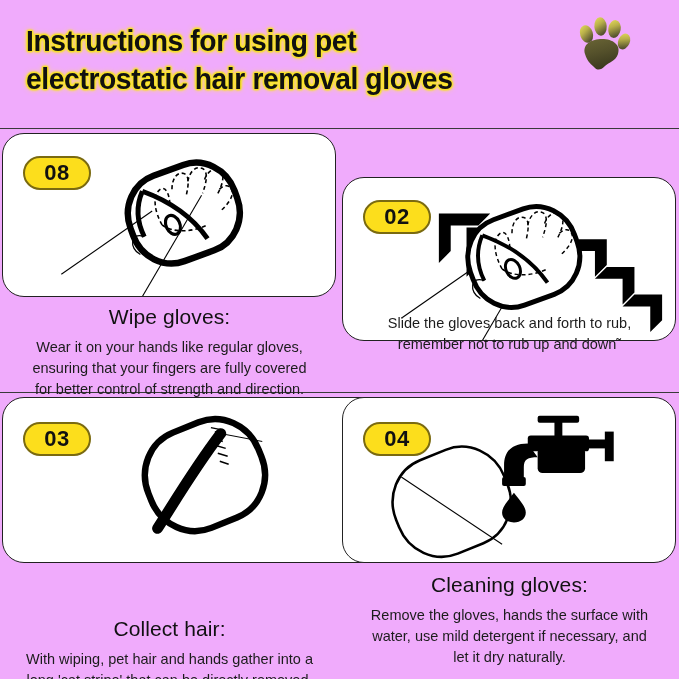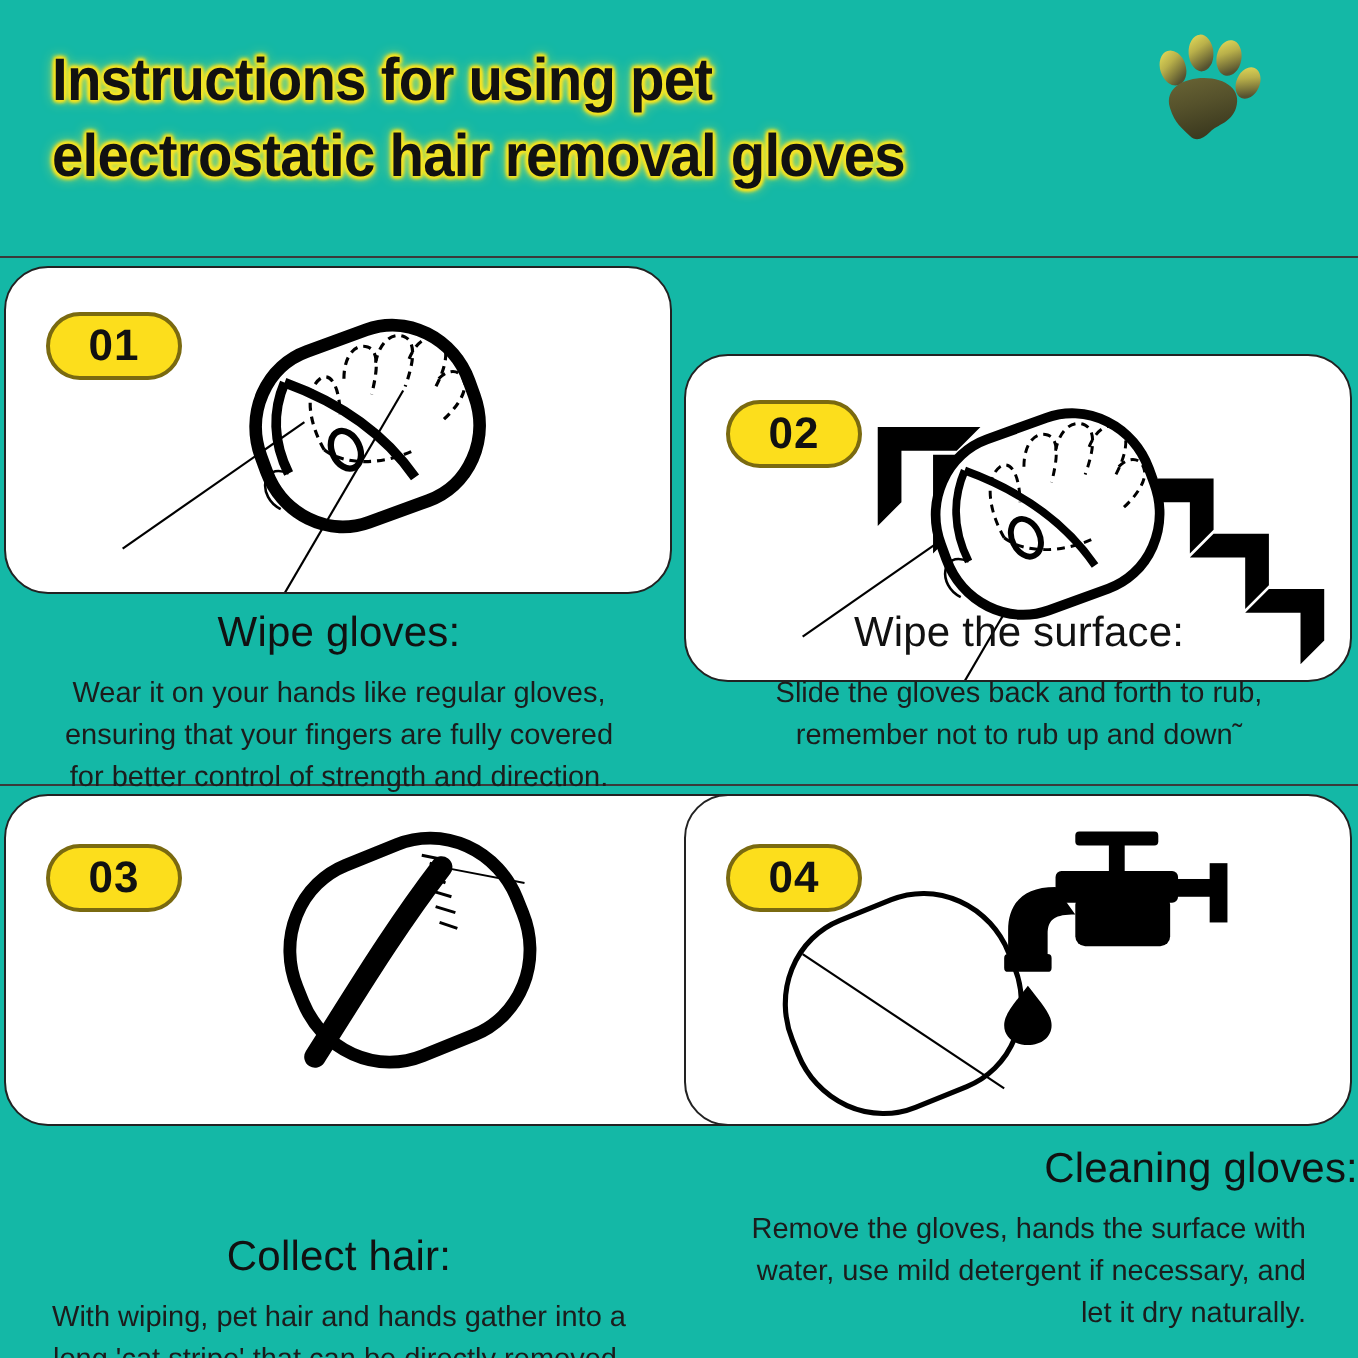--- a/index.html
+++ b/index.html
@@ -1,21 +1,21 @@
 <!DOCTYPE html>
 <html><head>
 <meta charset="utf-8">
 <style>
   html,body{margin:0;padding:0;}
   body{
     width:679px;height:679px;background:#ffffff;
     font-family:"Liberation Sans","DejaVu Sans",sans-serif;
     overflow:hidden;position:relative;
   }
-  .page{position:absolute;inset:0;background:#14b8a6;}
+  .page{position:absolute;inset:0;background:#f0abfc;}
 
   
   .header{position:absolute;left:0;top:0;width:679px;height:128px;}
   .title{
     position:absolute;left:26px;top:22px;width:620px;
     font-size:30px;line-height:38px;font-weight:bold;
     color:#111111;letter-spacing:-0.4px;
     font-family:"Liberation Sans","DejaVu Sans",sans-serif;
     transform:scaleX(0.94);transform-origin:left top;
     text-shadow:
@@ -107,21 +107,21 @@
             <path d="M160 92 C152 78 150 62 158 56 C164 52 168 62 168 74"></path>
             <path d="M170 56 C170 44 176 38 182 40 C188 42 187 52 184 64"></path>
             <path d="M186 48 C188 37 195 32 201 35 C207 38 205 49 201 60"></path>
             <path d="M203 46 C207 36 214 33 219 37 C224 41 221 52 216 61"></path>
             <path d="M218 56 C224 50 230 52 231 58 C232 64 226 72 219 78"></path>
             <path d="M160 92 C170 100 190 100 206 92"></path>
           </g>
           <ellipse cx="171" cy="92" rx="7" ry="10" transform="rotate(-25 171 92)" stroke-width="3.2"></ellipse>
         </g>
       </svg>
-      <div class="badge" style="left:20px;top:22px;">01</div>
+      <div class="badge" style="left:20px;top:22px;">08</div>
     </div>
     <div class="caption" style="top:176px;">
       <div class="cap-title">Wipe gloves:</div>
       <div class="cap-body">Wear it on your hands like regular gloves, ensuring that your fingers are fully covered for better control of strength and direction.</div>
     </div>
   </div>
 
   <div class="cell" style="left:340px;top:129px;width:339px;height:263px;">
     <div class="panel" style="left:2px;top:4px;width:334px;height:164px;margin-top:44px;">
       <svg class="art" viewBox="0 0 334 164">
@@ -149,21 +149,20 @@
             <path d="M203 46 C207 36 214 33 219 37 C224 41 221 52 216 61"></path>
             <path d="M218 56 C224 50 230 52 231 58 C232 64 226 72 219 78"></path>
             <path d="M160 92 C170 100 190 100 206 92"></path>
           </g>
           <ellipse cx="171" cy="92" rx="7" ry="10" transform="rotate(-25 171 92)" stroke-width="3"></ellipse>
         </g>
       </svg>
       <div class="badge" style="left:20px;top:22px;">02</div>
     </div>
     <div class="caption" style="top:176px;">
-      <div class="cap-title">Wipe the surface:</div>
       <div class="cap-body">Slide the gloves back and forth to rub, remember not to rub up and down˜</div>
     </div>
   </div>
 
   <div class="cell" style="left:0;top:393px;width:339px;height:286px;">
     <div class="panel" style="left:2px;top:4px;width:400px;height:166px;">
       <svg class="art" viewBox="0 0 334 166">
         <g fill="none" stroke="#000">
           <rect x="110" y="26" width="120" height="104" rx="46" ry="48" transform="rotate(-22 170 78)" stroke-width="6.5"></rect>
           <path d="M122 132 C140 104 160 70 186 36" stroke-width="11" stroke-linecap="round"></path>
@@ -200,19 +199,19 @@
           <rect x="160" y="80" width="24" height="9" rx="2"></rect>
           <path d="M172 96 C178 104 184 110 184 116 C184 122 179 126 172 126 C165 126 160 122 160 116 C160 110 166 104 172 96 Z"></path>
         </g>
         <g fill="none" stroke="#000">
           <rect x="50" y="54" width="118" height="102" rx="45" ry="47" transform="rotate(-22 109 105)" stroke-width="2.6"></rect>
           <line x1="58" y1="80" x2="160" y2="148" stroke-width="1.1"></line>
         </g>
       </svg>
       <div class="badge" style="left:20px;top:24px;">04</div>
     </div>
-    <div class="caption" style="top:180px;text-align:right;">
+    <div class="caption" style="top:180px;">
       <div class="cap-title">Cleaning gloves:</div>
       <div class="cap-body">Remove the gloves, hands the surface with water, use mild detergent if necessary, and let it dry naturally.</div>
     </div>
   </div>
 
 </div>
 
 </body></html>

